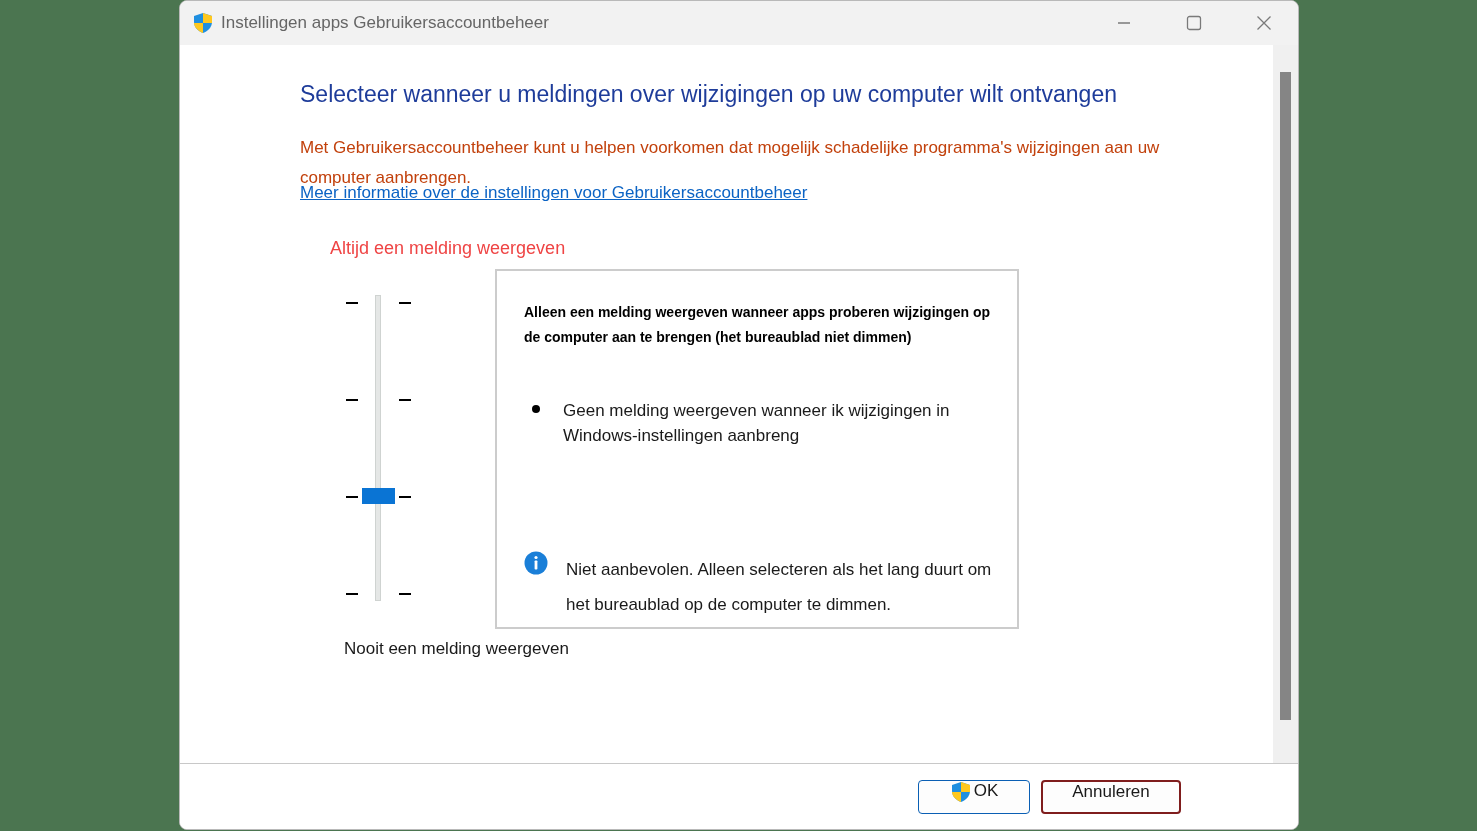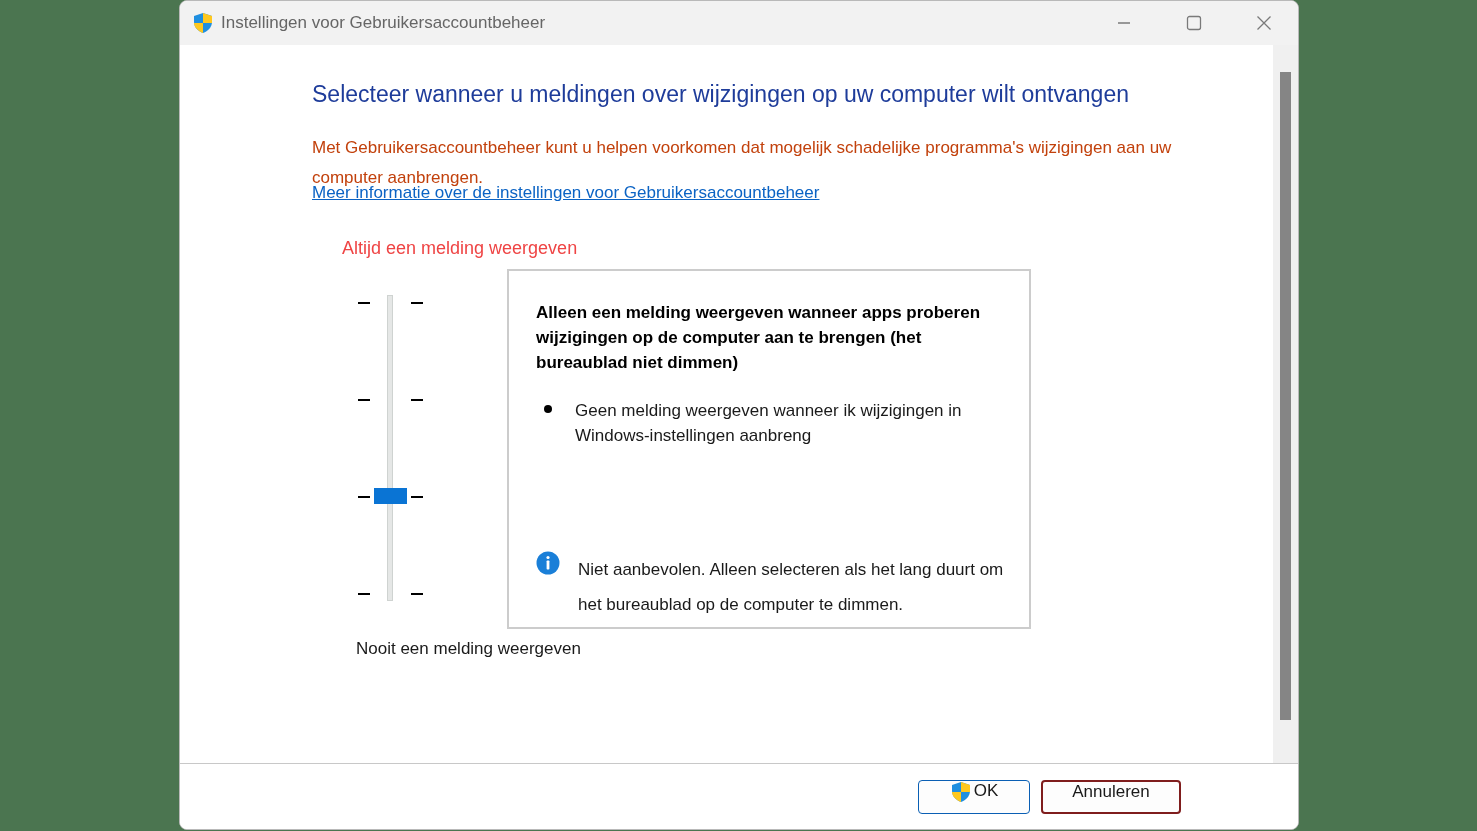--- a/index.html
+++ b/index.html
@@ -25,21 +25,21 @@
   .win-btn {
     position: absolute; top: 0; width: 70px; height: 44px;
     display: flex; align-items: center; justify-content: center; cursor: default;
   }
   .win-btn svg { display: block; }
   .btn-min { left: 909px; }
   .btn-max { left: 979px; }
   .btn-close { left: 1049px; }
 
   .content {
-    position: absolute; left: 12px; top: 44px; width: 1093px; height: 718px; background: #fff;
+    position: absolute; left: 0; top: 44px; width: 1093px; height: 718px; background: #fff;
   }
   .scrollbar {
     position: absolute; left: 1093px; top: 44px; width: 25px; height: 718px; background: #f0f0f0;
   }
   .scroll-thumb {
     position: absolute; left: 7px; top: 27px; width: 11px; height: 648px; background: #858585;
   }
   .heading {
     position: absolute; left: 120px; top: 36px; font-size: 23px; color: #1e3c9a;
     white-space: nowrap;
@@ -65,21 +65,21 @@
   }
   .tick { position: absolute; width: 12px; height: 2px; background: #000; }
   .thumb {
     position: absolute; left: 16px; top: 195px; width: 33px; height: 16px; background: #0a74d4; cursor: pointer;
   }
   .info-box {
     position: absolute; left: 315px; top: 224px; width: 524px; height: 360px;
     border: 2px solid #cccccc; box-sizing: border-box; background: #fff;
   }
   .box-title {
-    position: absolute; left: 27px; top: 29px; width: 480px; font-size: 17px; line-height: 25px; font-weight: bold; color: #000;
+    position: absolute; left: 27px; top: 29px; width: 480px; font-size: 14px; line-height: 25px; font-weight: bold; color: #000;
   }
   .bullet-dot {
     position: absolute; left: 35px; top: 134px; width: 8px; height: 8px; border-radius: 50%; background: #000;
   }
   .bullet-text {
     position: absolute; left: 66px; top: 127px; width: 430px; font-size: 17px; line-height: 25px; color: #1a1a1a;
   }
   .info-icon {
     position: absolute; left: 27px; top: 280px; width: 24px; height: 24px;
   }
@@ -102,21 +102,21 @@
 </head>
 <body>
 
 <div class="window">
   <div class="titlebar">
     <svg class="title-icon" viewBox="0 0 22 22">
       <path d="M11 1 L20 4 V10 C20 15 16 19 11 21 C6 19 2 15 2 10 V4 Z" fill="#1f8fe0"></path>
       <path d="M11 1 L20 4 V11 H11 Z" fill="#ffc81e"></path>
       <path d="M2 11 H11 V21 C6 19 2 15 2 11 Z" fill="#ffc81e"></path>
     </svg>
-    <span class="title-text">Instellingen voor Gebruikersaccountbeheer</span>
+    <span class="title-text">Instellingen apps Gebruikersaccountbeheer</span>
     <div class="win-btn btn-min">
       <svg width="16" height="16" viewBox="0 0 16 16">
           <line x1="2" y1="8" x2="14" y2="8" stroke="#7a7a7a" stroke-width="1.3"></line>
         </svg>
     </div>
     <div class="win-btn btn-max">
       <svg width="16" height="16" viewBox="0 0 16 16">
           <rect x="1.5" y="1.5" width="13" height="13" rx="2" fill="none" stroke="#7a7a7a" stroke-width="1.3"></rect>
         </svg>
     </div>

